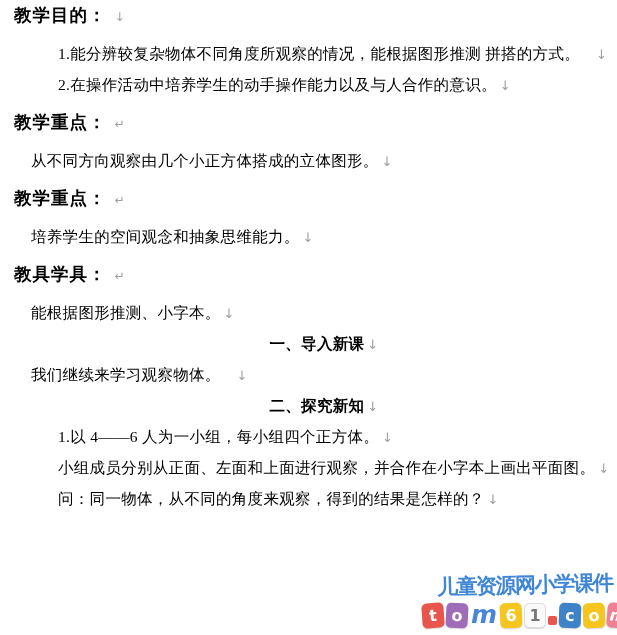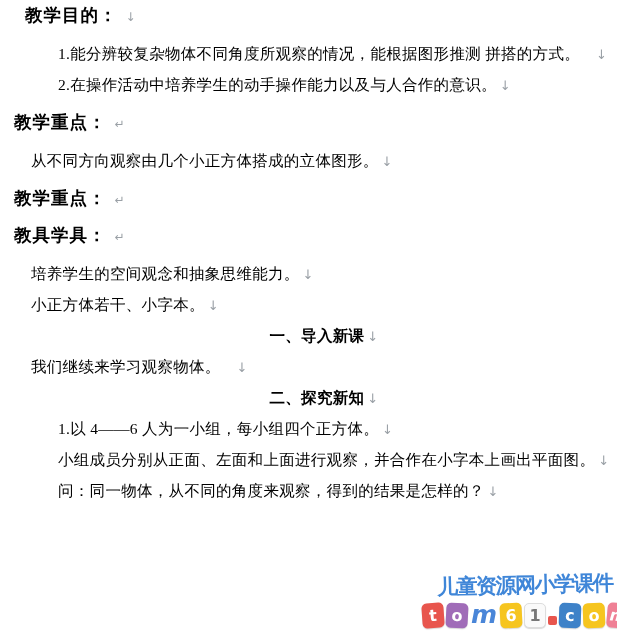--- a/index.html
+++ b/index.html
@@ -19,21 +19,21 @@
     letter-spacing: 0.3px;
     margin-left: 17px;
   }
   .heading {
     font-size: 17.5px;
     font-weight: bold;
     line-height: 27px;
     margin: 8px 0;
     letter-spacing: 1px;
   }
-  .doc .heading:first-child { margin-top: 0; margin-left: 11px; }
+  .doc .heading:first-child { margin-top: 0; }
   .sub { font-weight: bold; text-align: center; }
   .indent { padding-left: 27px; }
   .mark {
     color: #9aa0a6;
     font-size: 13px;
     margin-left: 3px;
     font-weight: normal;
     font-family: "DejaVu Sans", sans-serif;
   }
   .heading .mark { margin-left: 8px; font-size: 12px; }
@@ -92,23 +92,23 @@
 </head>
 <body>
 
 <div class="doc">
   <div class="line heading"><span>教学目的：</span><span class="mark">↓</span></div>
   <div class="line indent"><span>1.能分辨较复杂物体不同角度所观察的情况，能根据图形推测 拼搭的方式。</span><span class="mark gap">↓</span></div>
   <div class="line indent"><span>2.在操作活动中培养学生的动手操作能力以及与人合作的意识。</span><span class="mark">↓</span></div>
   <div class="line heading"><span>教学重点：</span><span class="mark">↵</span></div>
   <div class="line"><span>从不同方向观察由几个小正方体搭成的立体图形。</span><span class="mark">↓</span></div>
   <div class="line heading"><span>教学重点：</span><span class="mark">↵</span></div>
+  <div class="line"><span>培养学生的空间观念和抽象思维能力。</span><span class="mark">↓</span></div>
   <div class="line heading"><span>教具学具：</span><span class="mark">↵</span></div>
-  <div class="line"><span>培养学生的空间观念和抽象思维能力。</span><span class="mark">↓</span></div>
-  <div class="line"><span>小正方体若干、小字本。</span><span class="mark">↓</span></div>
+  <div class="line"><span>能根据图形推测、小字本。</span><span class="mark">↓</span></div>
   <div class="line sub"><span>一、导入新课</span><span class="mark">↓</span></div>
   <div class="line"><span>我们继续来学习观察物体。</span><span class="mark gap">↓</span></div>
   <div class="line sub"><span>二、探究新知</span><span class="mark">↓</span></div>
   <div class="line indent"><span>1.以 4——6 人为一小组，每小组四个正方体。</span><span class="mark">↓</span></div>
   <div class="line indent"><span>小组成员分别从正面、左面和上面进行观察，并合作在小字本上画出平面图。</span><span class="mark">↓</span></div>
   <div class="line indent"><span>问：同一物体，从不同的角度来观察，得到的结果是怎样的？</span><span class="mark">↓</span></div>
 </div>
 
 <div class="wm-sitename" style="color: rgb(63, 134, 216);">儿童资源网小学课件</div>
 

